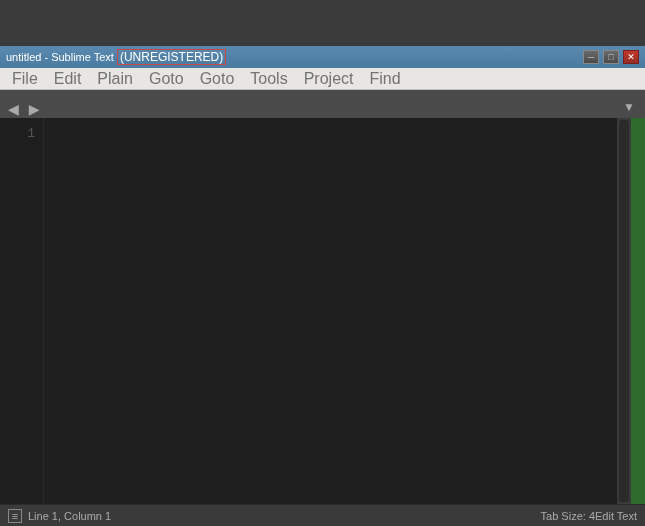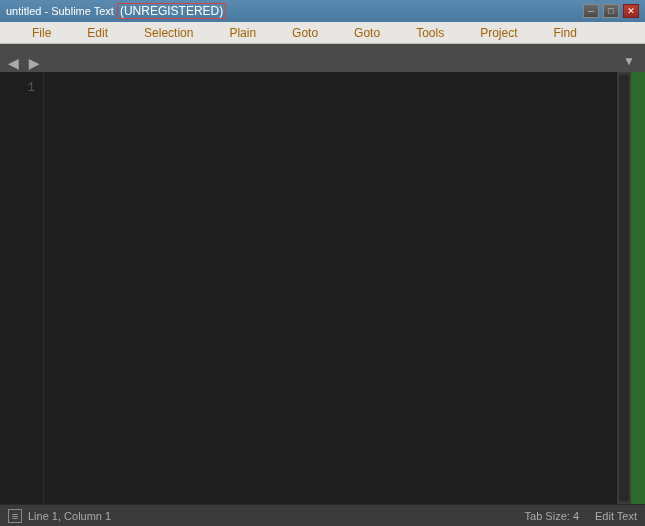--- a/index.html
+++ b/index.html
@@ -16,20 +16,21 @@
     }
 
     
     #title-bar {
       background: linear-gradient(to bottom, #5a8ab0, #4a7a9f);
       height: 22px;
       display: flex;
       justify-content: space-between;
       padding: 0 6px;
       flex-shrink: 0;
+      margin-top: 46px;
     }
 
     #title-text {
       color: white;
       font-size: 11px;
       display: flex;
       align-items: center;
       gap: 3px;
     }
 
@@ -71,27 +72,26 @@
       height: 22px;
       display: flex;
       align-items: center;
       padding: 0 4px;
       flex-shrink: 0;
       border-bottom: 1px solid #c0bfbc;
     }
 
     .menu-item {
       padding: 2px 8px;
-      font-size: 12px;
-      color: #a16207;
+      font-size: 16px;
+      color: #737373;
       cursor: pointer;
       height: 100%;
       display: flex;
       align-items: center;
-      margin-left: 20px;
     }
 
     
     #tab-bar {
       background: #4a4a4a;
       height: 28px;
       display: flex;
       align-items: flex-end;
       padding: 0 4px;
       flex-shrink: 0;
@@ -220,21 +220,20 @@
       width: 14px;
       height: 14px;
       border: 1px solid #888;
       display: flex;
       align-items: center;
       justify-content: center;
     }
 
     #status-right {
       display: flex;
-      gap: 16px;
       color: #aaa;
       font-size: 11px;
     }
   </style>
 </head>
 <body>
 
 <div id="title-bar">
   <div id="title-text">
     <span>untitled</span>
@@ -245,21 +244,20 @@
   <div id="window-controls">
     <div class="win-btn">─</div>
     <div class="win-btn">□</div>
     <div class="win-btn close-btn">✕</div>
   </div>
 </div>
 
 <div id="menu-bar">
 <div class="menu-item">File</div>
     <div class="menu-item">Edit</div>
-    <div class="menu-item">Selection</div>
     <div class="menu-item">Plain</div>
     <div class="menu-item">Goto</div>
     <div class="menu-item">Goto</div>
     <div class="menu-item">Tools</div>
     <div class="menu-item">Project</div>
     <div class="menu-item">Find</div>
   </div>
 
 <div id="tab-bar">
   <div id="tab-bar-left">

